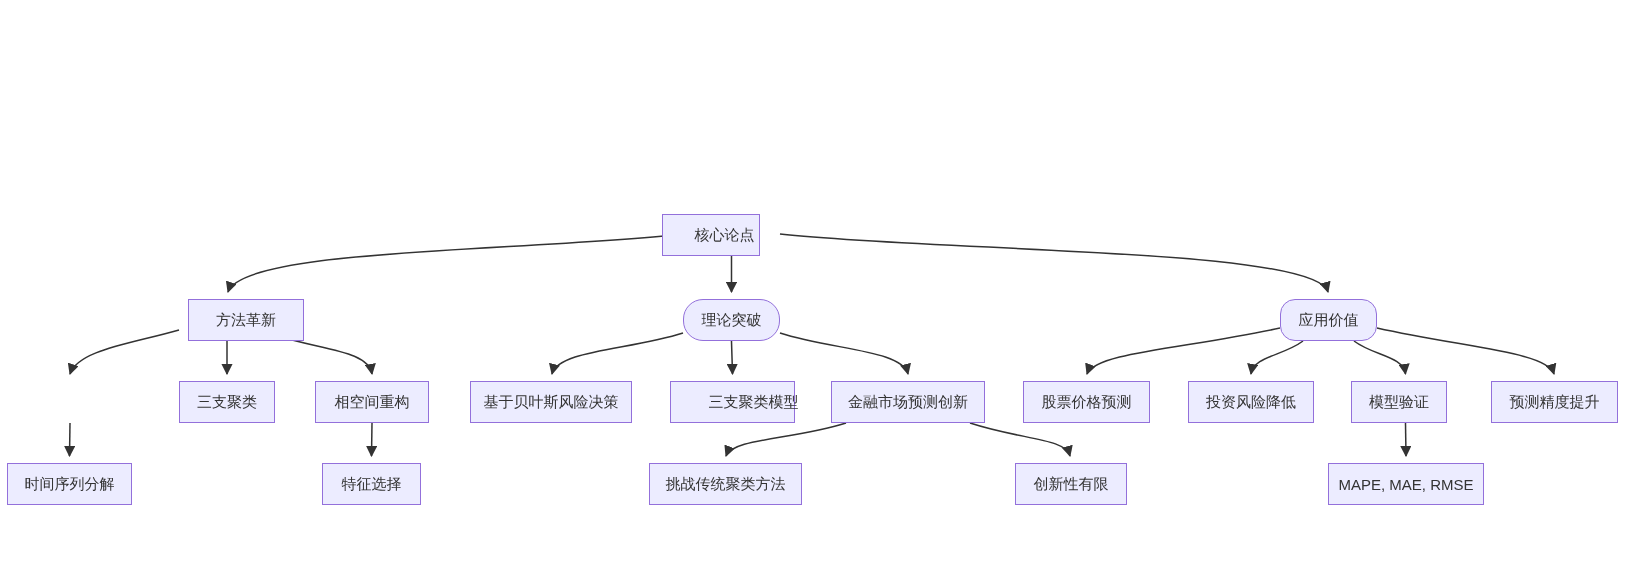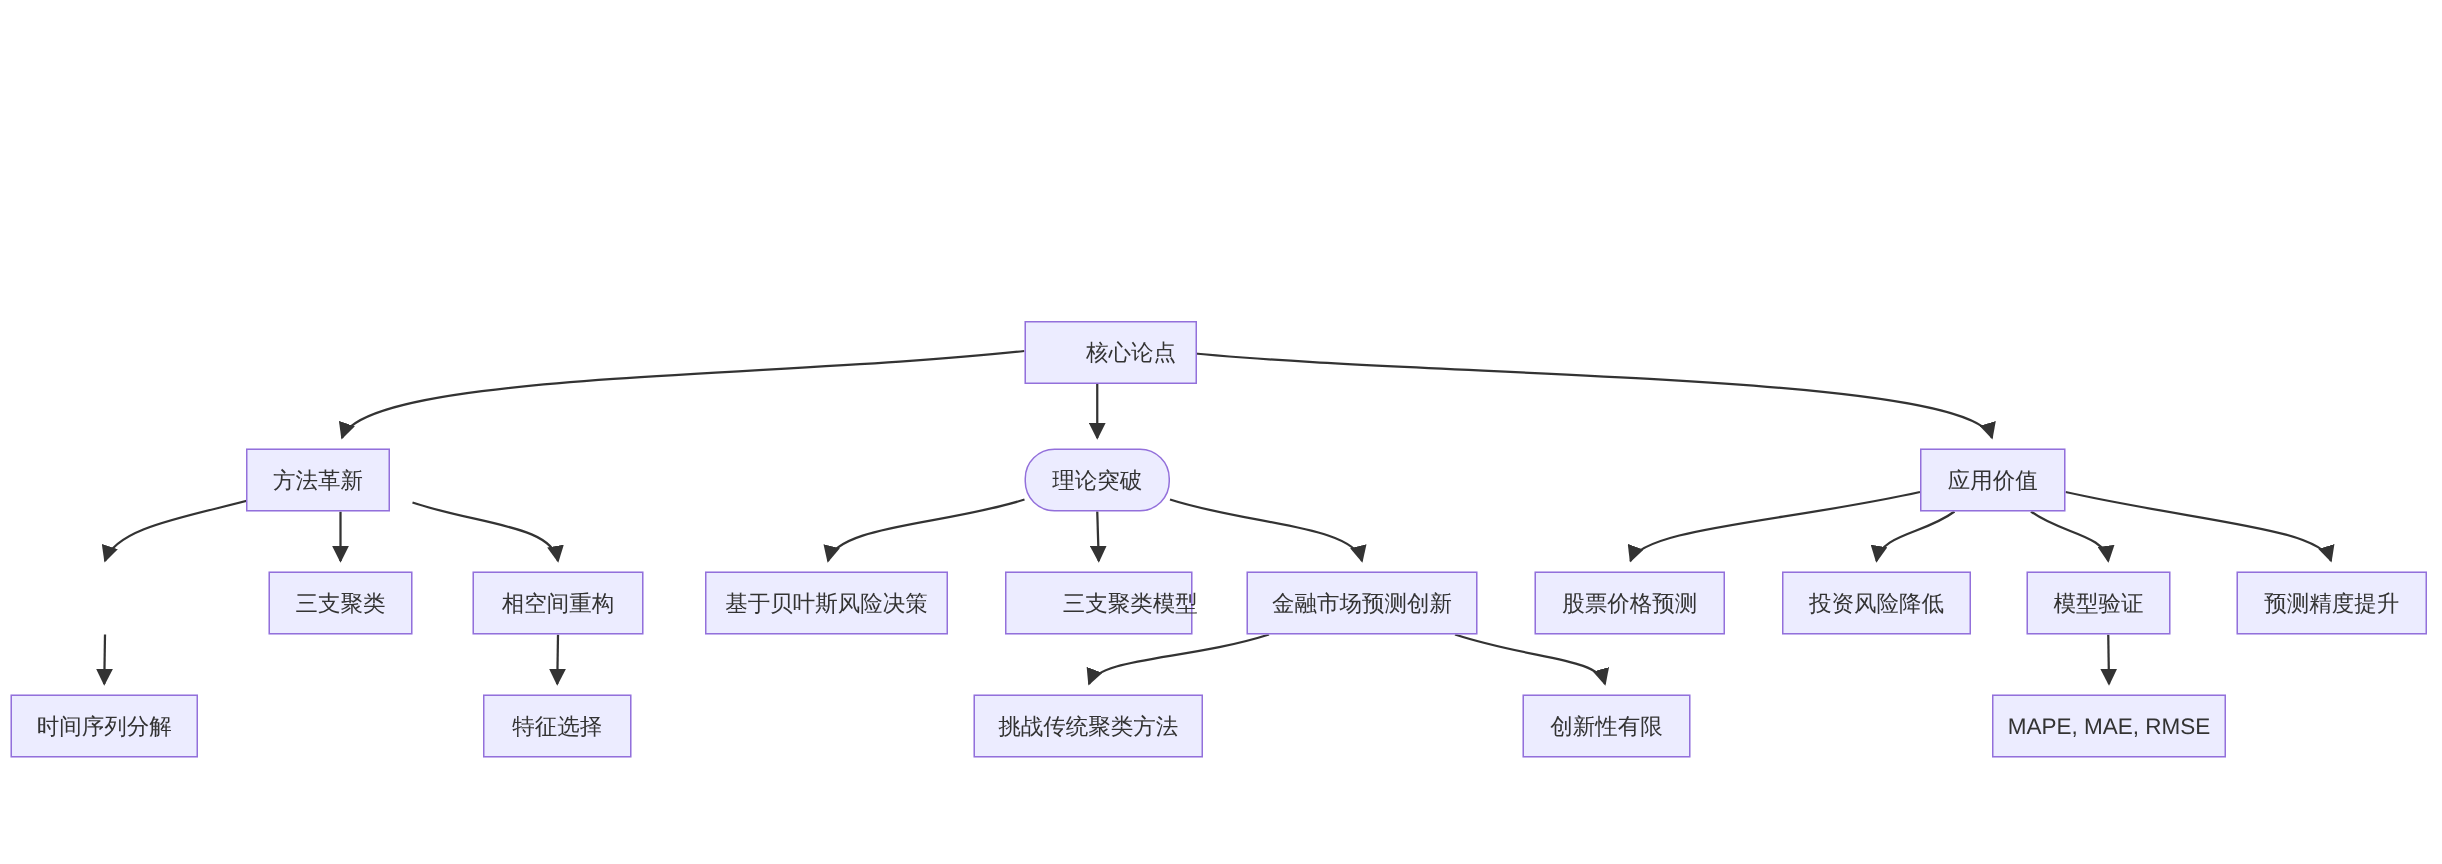--- a/index.html
+++ b/index.html
@@ -70,25 +70,25 @@
     <path class="edge" d="M1354,341 C1374,356 1403,356 1405.5,374" marker-end="url(#arrow)"></path>
     <path class="edge" d="M1377,328 C1467,348 1547,352 1554,374" marker-end="url(#arrow)"></path>
 
     <path class="edge" d="M70,423 L69.5,456" marker-end="url(#arrow)"></path>
     <path class="edge" d="M372,423 L371.5,456" marker-end="url(#arrow)"></path>
     <path class="edge" d="M846,423 C793,440 733,438 726,456" marker-end="url(#arrow)"></path>
     <path class="edge" d="M970,423 C1022,440 1065,438 1070,456" marker-end="url(#arrow)"></path>
     <path class="edge" d="M1405.5,423 L1406,456" marker-end="url(#arrow)"></path>
   </svg>
 
-  <div class="node" style="left:683px; top:214px; width:115px;padding-left:27px;">核心论点</div>
+  <div class="node" style="left:662px; top:214px; width:98px;padding-left:27px;">核心论点</div>
 
-  <div class="node" style="left:164px; top:299px; width:96px;">方法革新</div>
+  <div class="node" style="left:188px; top:299px; width:116px;">方法革新</div>
   <div class="node" style="left:683px; top:299px; width:97px;border-radius:20px;">理论突破</div>
-  <div class="node" style="left:1280px; top:299px; width:97px;">应用价值</div>
+  <div class="node" style="left:1280px; top:299px; width:97px;border-radius:15px;">应用价值</div>
 
   <div class="node" style="left:179px; top:381px; width:96px;">三支聚类</div>
   <div class="node" style="left:315px; top:381px; width:114px;">相空间重构</div>
   <div class="node" style="left:470px; top:381px; width:162px;">基于贝叶斯风险决策</div>
   <div class="node" style="left:670px; top:381px; width:125px;padding-left:42px;">三支聚类模型</div>
   <div class="node" style="left:831px; top:381px; width:154px;">金融市场预测创新</div>
   <div class="node" style="left:1023px; top:381px; width:127px;">股票价格预测</div>
   <div class="node" style="left:1188px; top:381px; width:126px;">投资风险降低</div>
   <div class="node" style="left:1351px; top:381px; width:96px;">模型验证</div>
   <div class="node" style="left:1491px; top:381px; width:127px;">预测精度提升</div>

